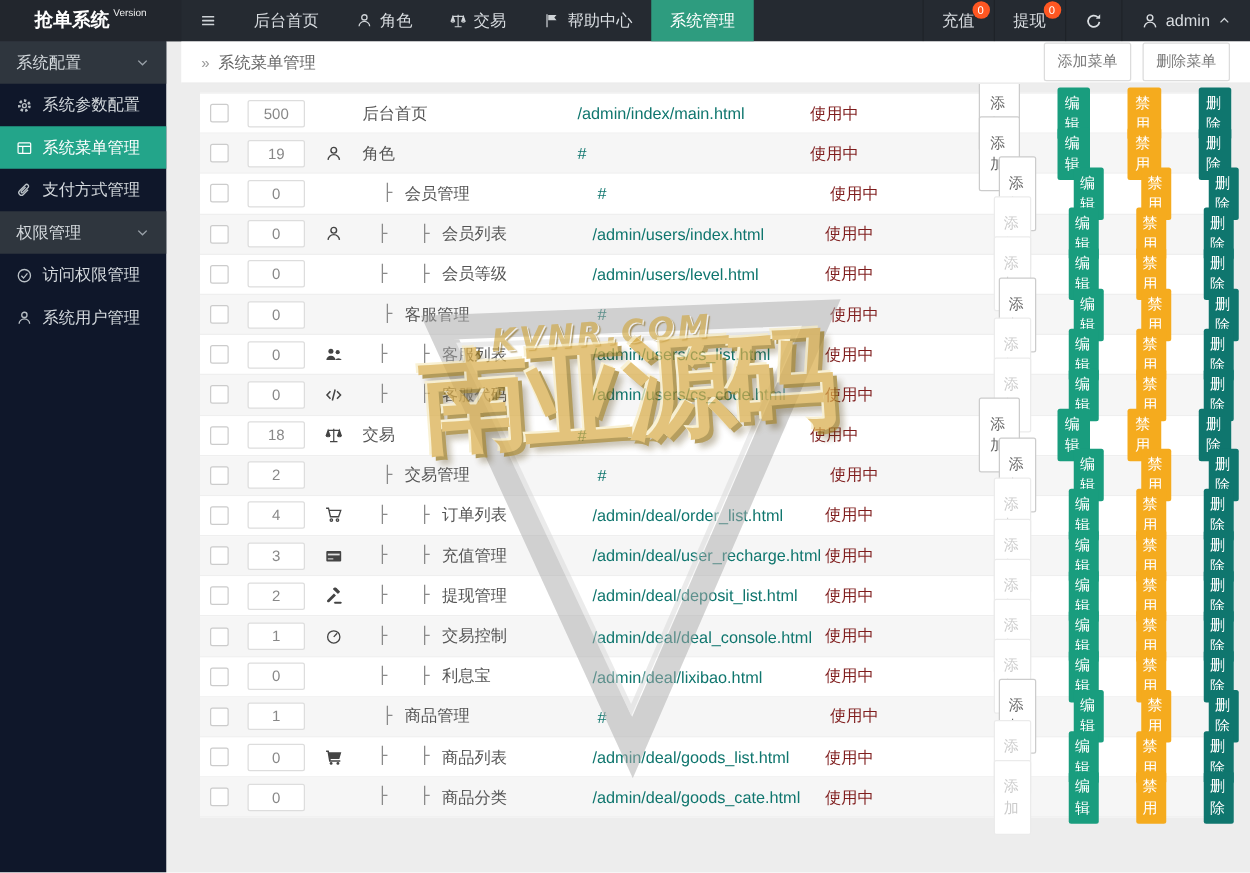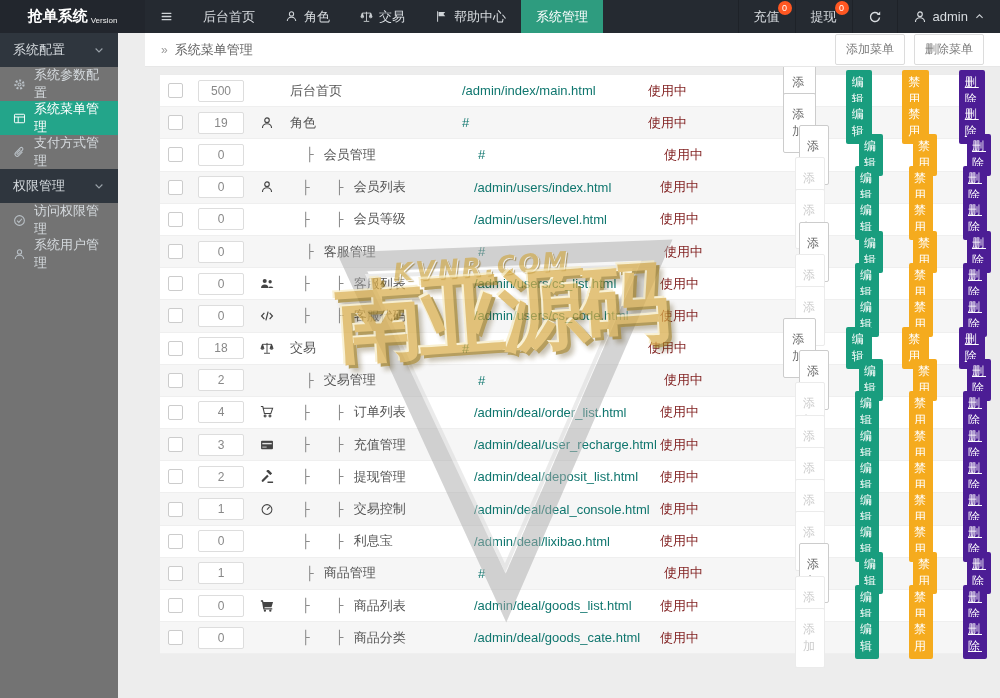--- a/index.html
+++ b/index.html
@@ -2,35 +2,35 @@
 <html><head>
 <meta charset="utf-8">
 <style>
   html,body{margin:0;padding:0;}
   body{width:1000px;height:698px;overflow:hidden;position:relative;background:#ededed;
        font-family:"Liberation Sans","DejaVu Sans",sans-serif;-webkit-font-smoothing:antialiased;}
   svg{display:block}
   
   .topbar{position:absolute;top:0;left:0;right:0;height:33px;background:#252a31;display:flex;align-items:stretch;color:#d9dde1;z-index:30;}
   .logo{width:145px;background:#22262d;display:flex;align-items:center;justify-content:center;color:#fff;font-weight:bold;font-size:15px;flex:none;}
-  .logo .ver{font-size:8px;font-weight:normal;color:#eee;margin-left:3px;align-self:flex-start;padding-top:16px;}
+  .logo .ver{font-size:8px;font-weight:normal;color:#eee;margin-left:3px;align-self:flex-start;padding-top:6px;}
   .nav{display:flex;align-items:stretch;}
   .nav-item{display:flex;align-items:center;gap:6px;padding:0 15px;font-size:13px;cursor:pointer;}
   .nav-item .nico{width:13px;height:13px;color:#cfd3d7;}
   .nav-item .nico svg{width:13px;height:13px;}
   .nav-item.active{background:#2e9c7f;color:#fff;}
   .top-right{margin-left:auto;display:flex;align-items:stretch;}
   .top-item{position:relative;display:flex;align-items:center;gap:6px;padding:0 15px;font-size:13px;cursor:pointer;border-left:1px solid rgba(0,0,0,.18);}
   .top-item .nico{width:14px;height:14px;color:#d9dde1;}
   .top-item .nico svg{width:14px;height:14px;}
   .badge{position:absolute;top:1px;right:3px;min-width:14px;height:14px;border-radius:8px;background:#ff5722;color:#fff;font-size:9px;line-height:14px;text-align:center;padding:0 2px;box-sizing:border-box;}
   .caret{width:11px;height:11px;color:#cfd3d7;}
   .caret svg{width:11px;height:11px;}
   
-  .sidebar{position:absolute;top:33px;left:0;width:118px;bottom:0;background:#737373;color:#d5dade;font-size:13px;z-index:20;}
+  .sidebar{position:absolute;top:33px;left:0;width:133px;bottom:0;background:#0f172a;color:#d5dade;font-size:13px;z-index:20;}
   .side-sec{height:34px;display:flex;align-items:center;justify-content:space-between;padding:0 13px;background:#2f363e;cursor:pointer;}
   .side-sec .chev{width:12px;height:12px;color:#9aa2a9;}
   .side-sec .chev svg{width:12px;height:12px;}
   .side-item{height:34px;display:flex;align-items:center;gap:8px;padding:0 13px;cursor:pointer;}
   .side-item .sico{width:13px;height:13px;color:#b9c0c6;flex:none;}
   .side-item .sico svg{width:13px;height:13px;}
   .side-item.active{background:#23a58a;color:#fff;}
   .side-item.active .sico{color:#fff;}
   
   .crumbbar{position:absolute;left:145px;top:33px;right:0;height:34px;background:#fff;display:flex;align-items:center;padding:0 16px;box-sizing:border-box;border-bottom:1px solid #e7e7e7;z-index:10;}
@@ -56,21 +56,21 @@
   .tee{color:#8a8a8a;margin-right:10px;font-family:"DejaVu Sans",sans-serif;}
   .tee.t2{margin-left:16px;}
   .col-url{width:186px;flex:none;color:#0f766e;}
   .col-status{width:135px;flex:none;color:#7f1d1d;}
   .col-actions{display:flex;align-items:center;gap:6px;}
   .btn-add{padding:12px 7px;border:1px solid #ccc;background:#fff;color:#666;font-size:12px;letter-spacing:2px;border-radius:2px;cursor:pointer;font-family:inherit;}
   .btn-add.disabled{border-color:#ebebeb;color:#ccc;cursor:default;}
   .btn-mini{padding:4px 5px;border:none;color:#fff;font-size:12px;letter-spacing:2px;border-radius:2px;cursor:pointer;font-family:inherit;margin-left:24px;}
   .btn-edit{background:#199d7e;}
   .btn-disable{background:#f5ab1e;}
-  .btn-del{background:#4c1d95;text-decoration:underline;}
+  .btn-del{background:#0f766e;}
   
   .watermark{position:absolute;left:0;top:0;width:1000px;height:698px;pointer-events:none;z-index:25;}
   .wm-tri{position:absolute;left:0;top:0;opacity:.5;}
   .wm-top{position:absolute;left:393px;top:252px;font-size:25px;font-style:italic;font-weight:bold;color:#cfa53c;opacity:.62;transform:rotate(-4deg);letter-spacing:3px;text-shadow:1px 1px 0 #fff,2px 2px 1px #8a6b1e;font-family:"DejaVu Sans",sans-serif;}
   .wm-main{position:absolute;left:336px;top:254px;font-size:88px;font-weight:bold;color:#d9ad4a;opacity:.72;transform:rotate(-4deg);letter-spacing:-6px;font-family:"DejaVu Sans",sans-serif;
            text-shadow:-2px -2px 0 #f7ecc4,3px 3px 0 #9a7a22,6px 7px 5px rgba(80,60,10,.45);}
 </style>
 </head>
 <body>
 

